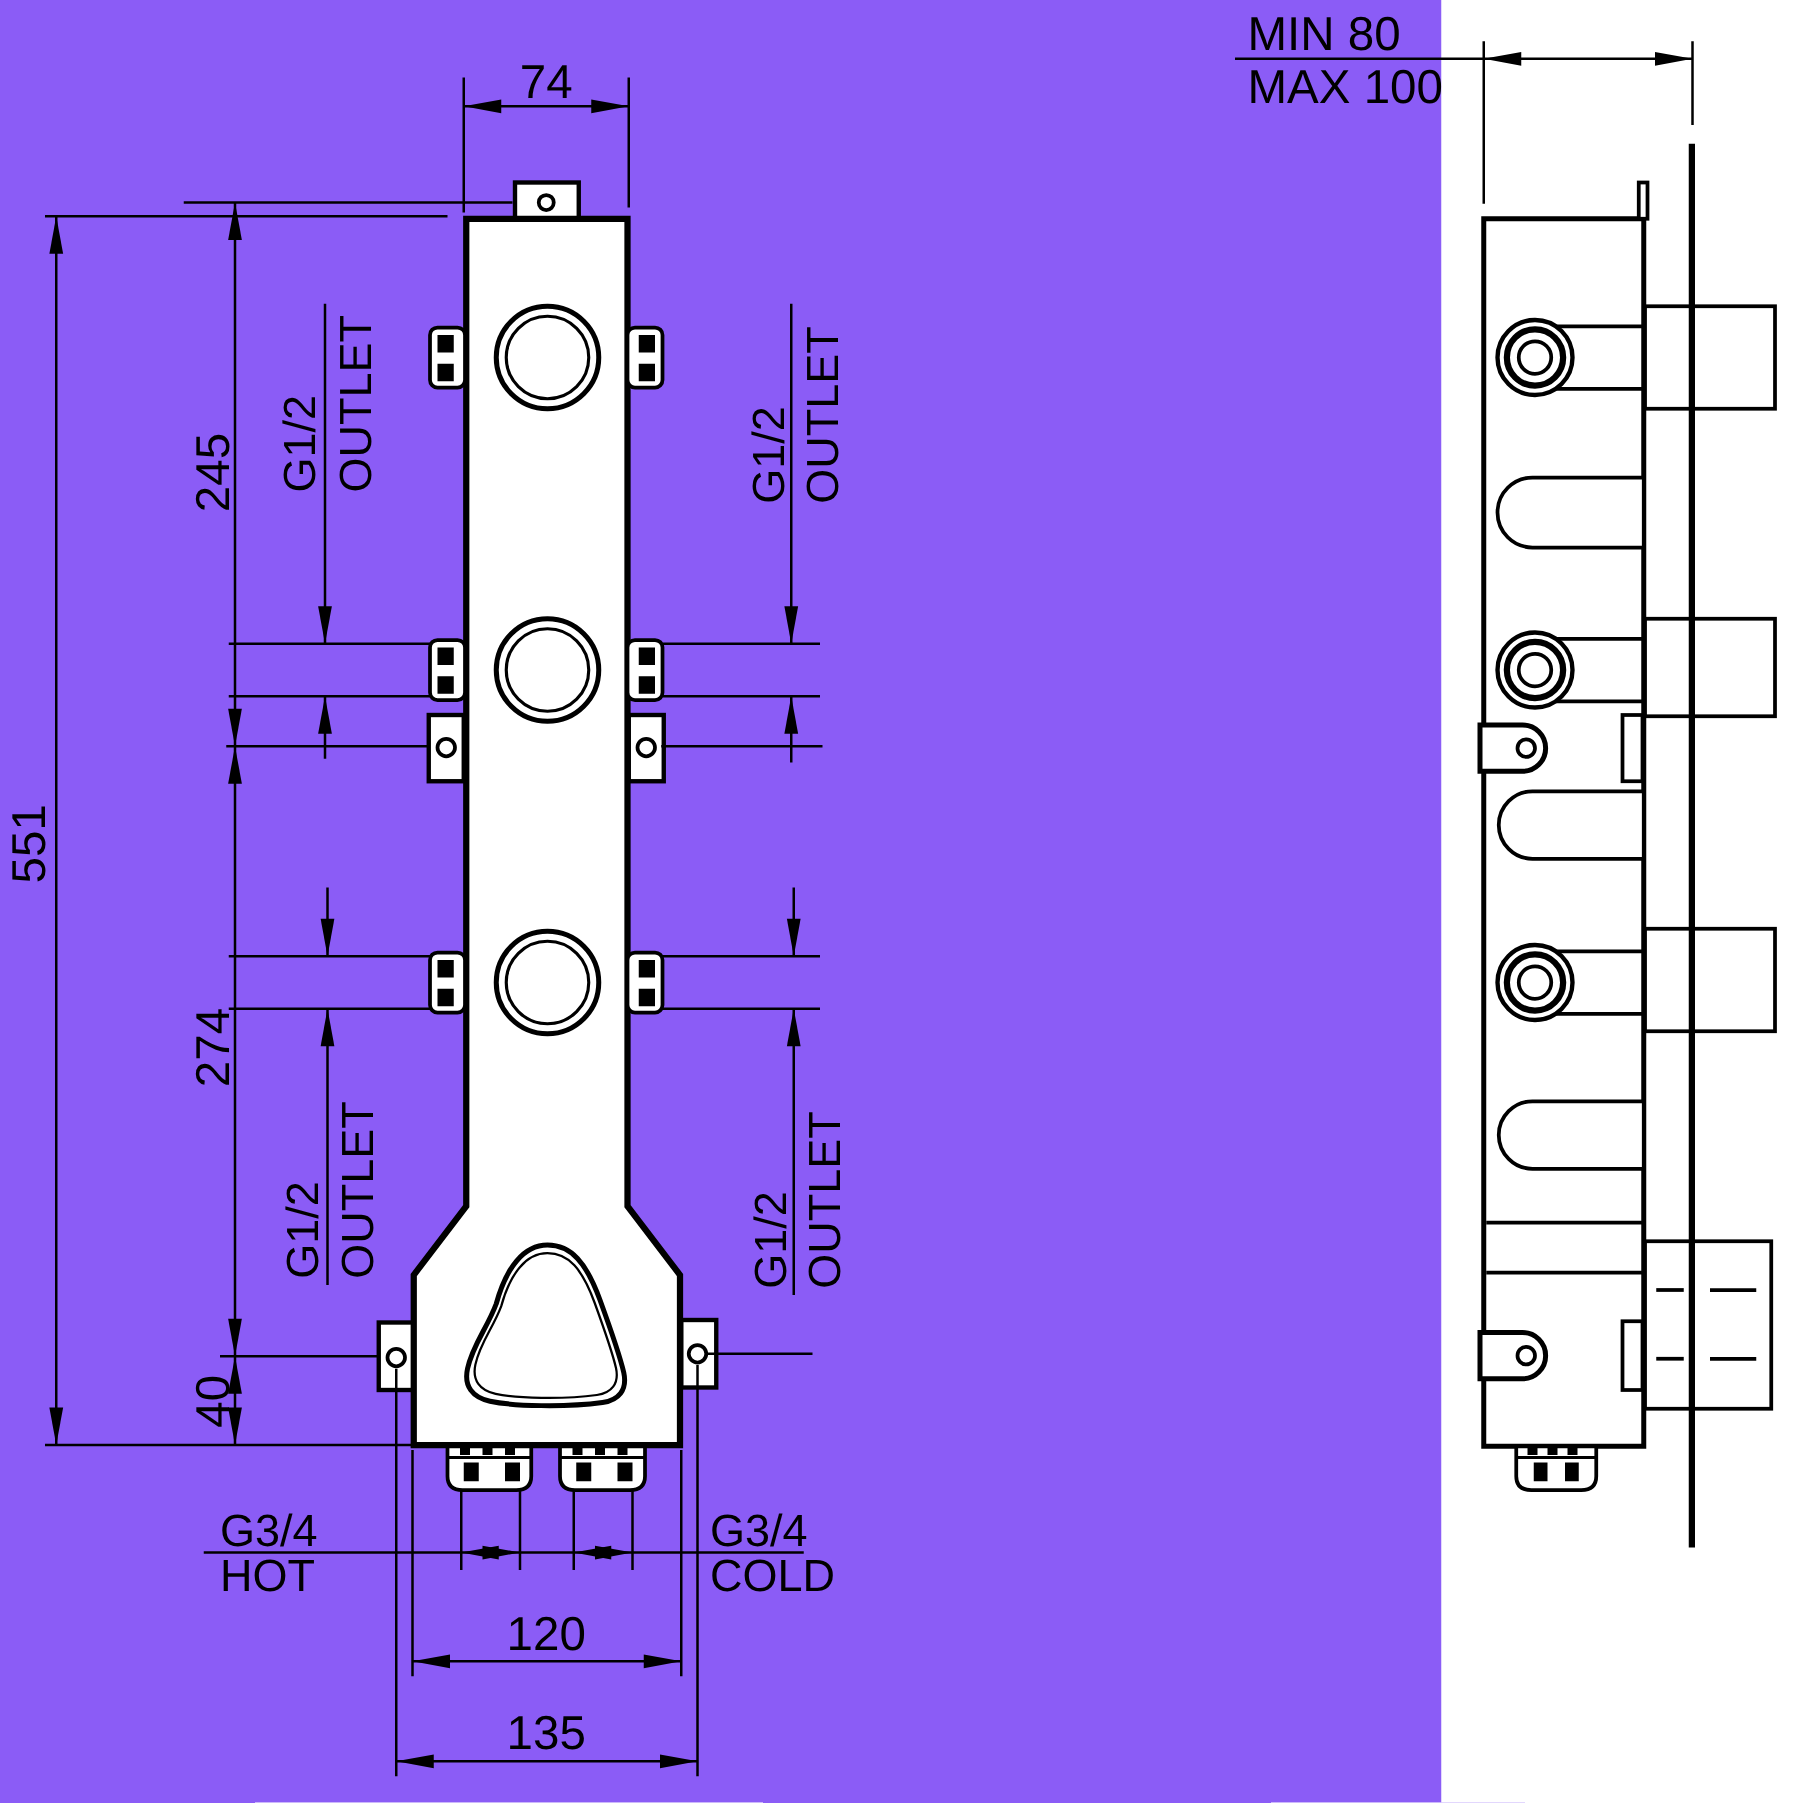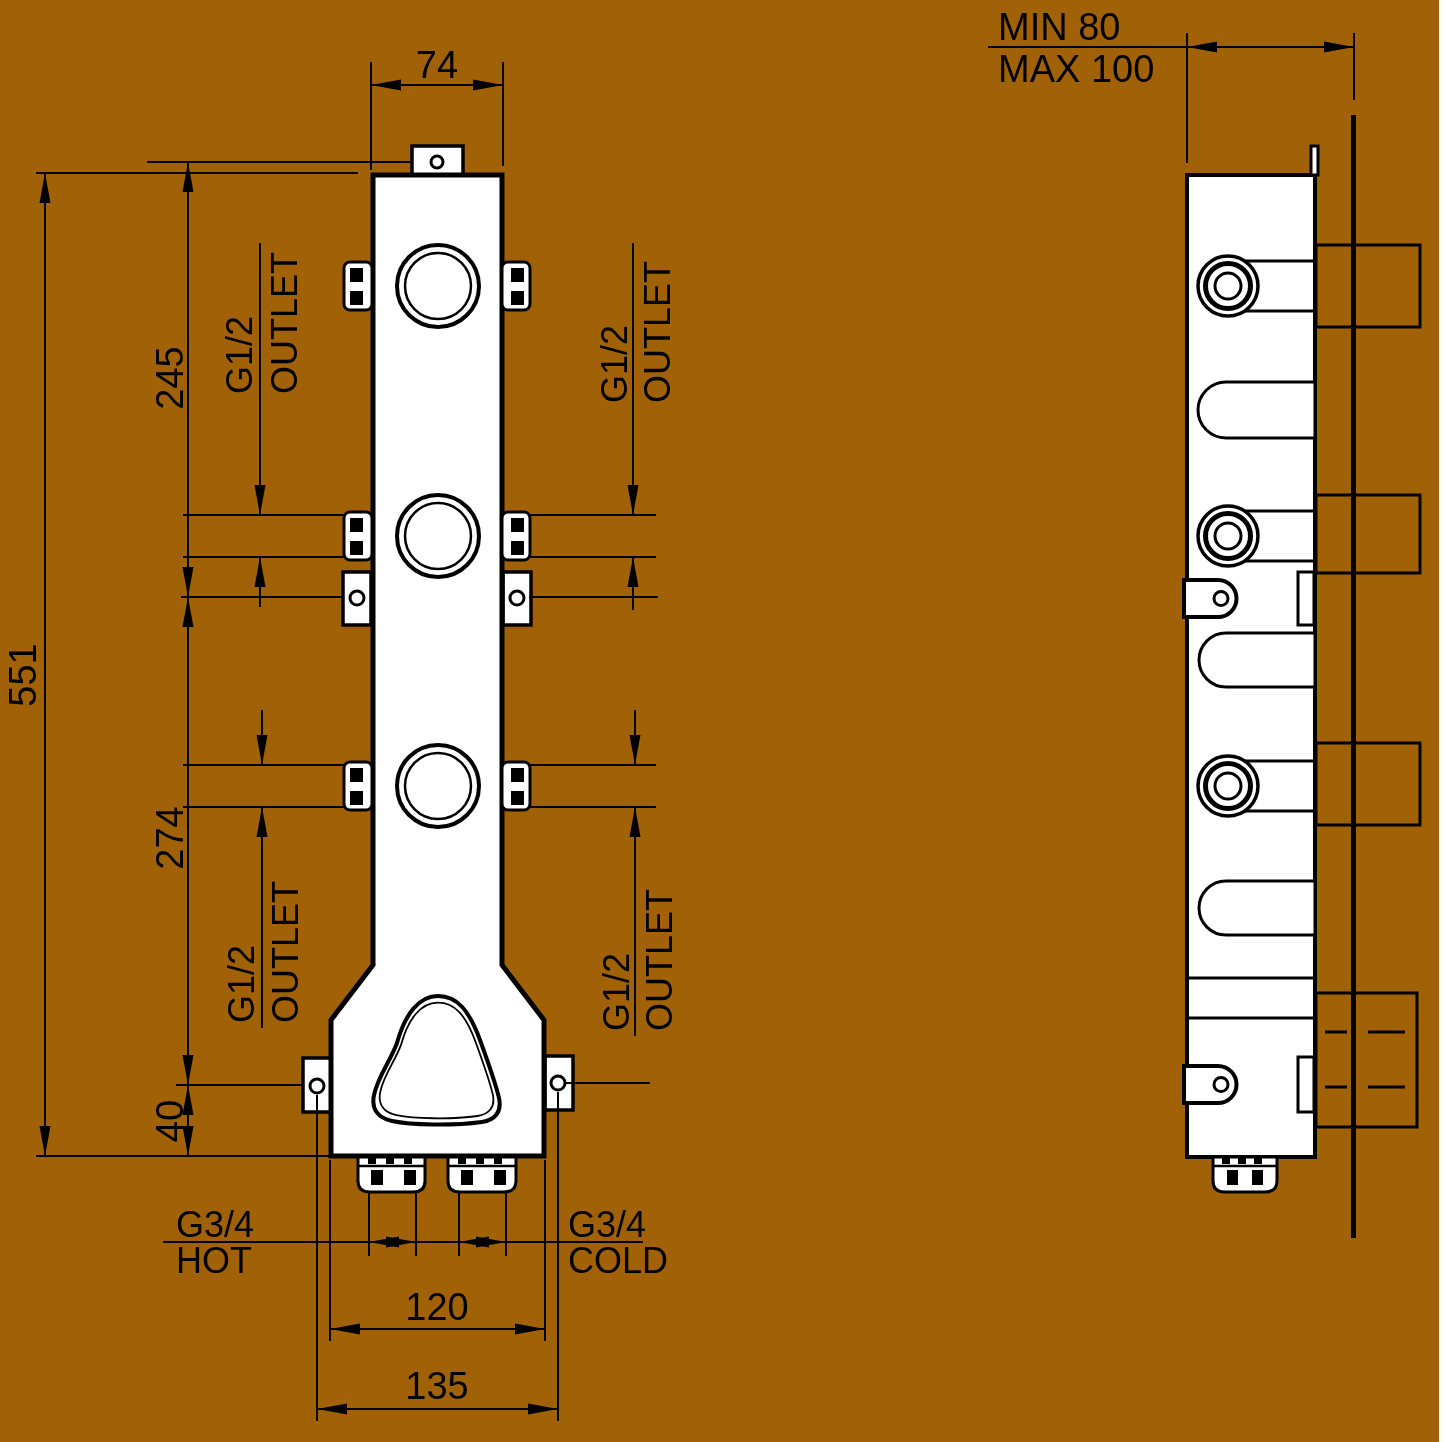--- a/index.html
+++ b/index.html
@@ -1,16 +1,16 @@
 <!DOCTYPE html>
 <html><head>
 <meta charset="utf-8">
 <style>
   html,body{margin:0;padding:0;background:#ffffff;}
-  .stage{width:1439px;height:1442px;background:#a16207;position:relative;}
+  .stage{width:1153px;height:1442px;background:#8b5cf6;position:relative;}
   svg{display:block;}
   .s2{stroke:#000;stroke-width:2;fill:none;}
   .s25{stroke:#000;stroke-width:2.5;fill:none;}
   .s3{stroke:#000;stroke-width:3;fill:none;}
   .s35{stroke:#000;stroke-width:3.5;fill:none;}
   .s4{stroke:#000;stroke-width:4;fill:none;}
   .s5{stroke:#000;stroke-width:5;fill:none;}
   .fw{fill:#ffffff;}
   .fn{fill:none;}
   .blk{fill:#000;stroke:none;}

